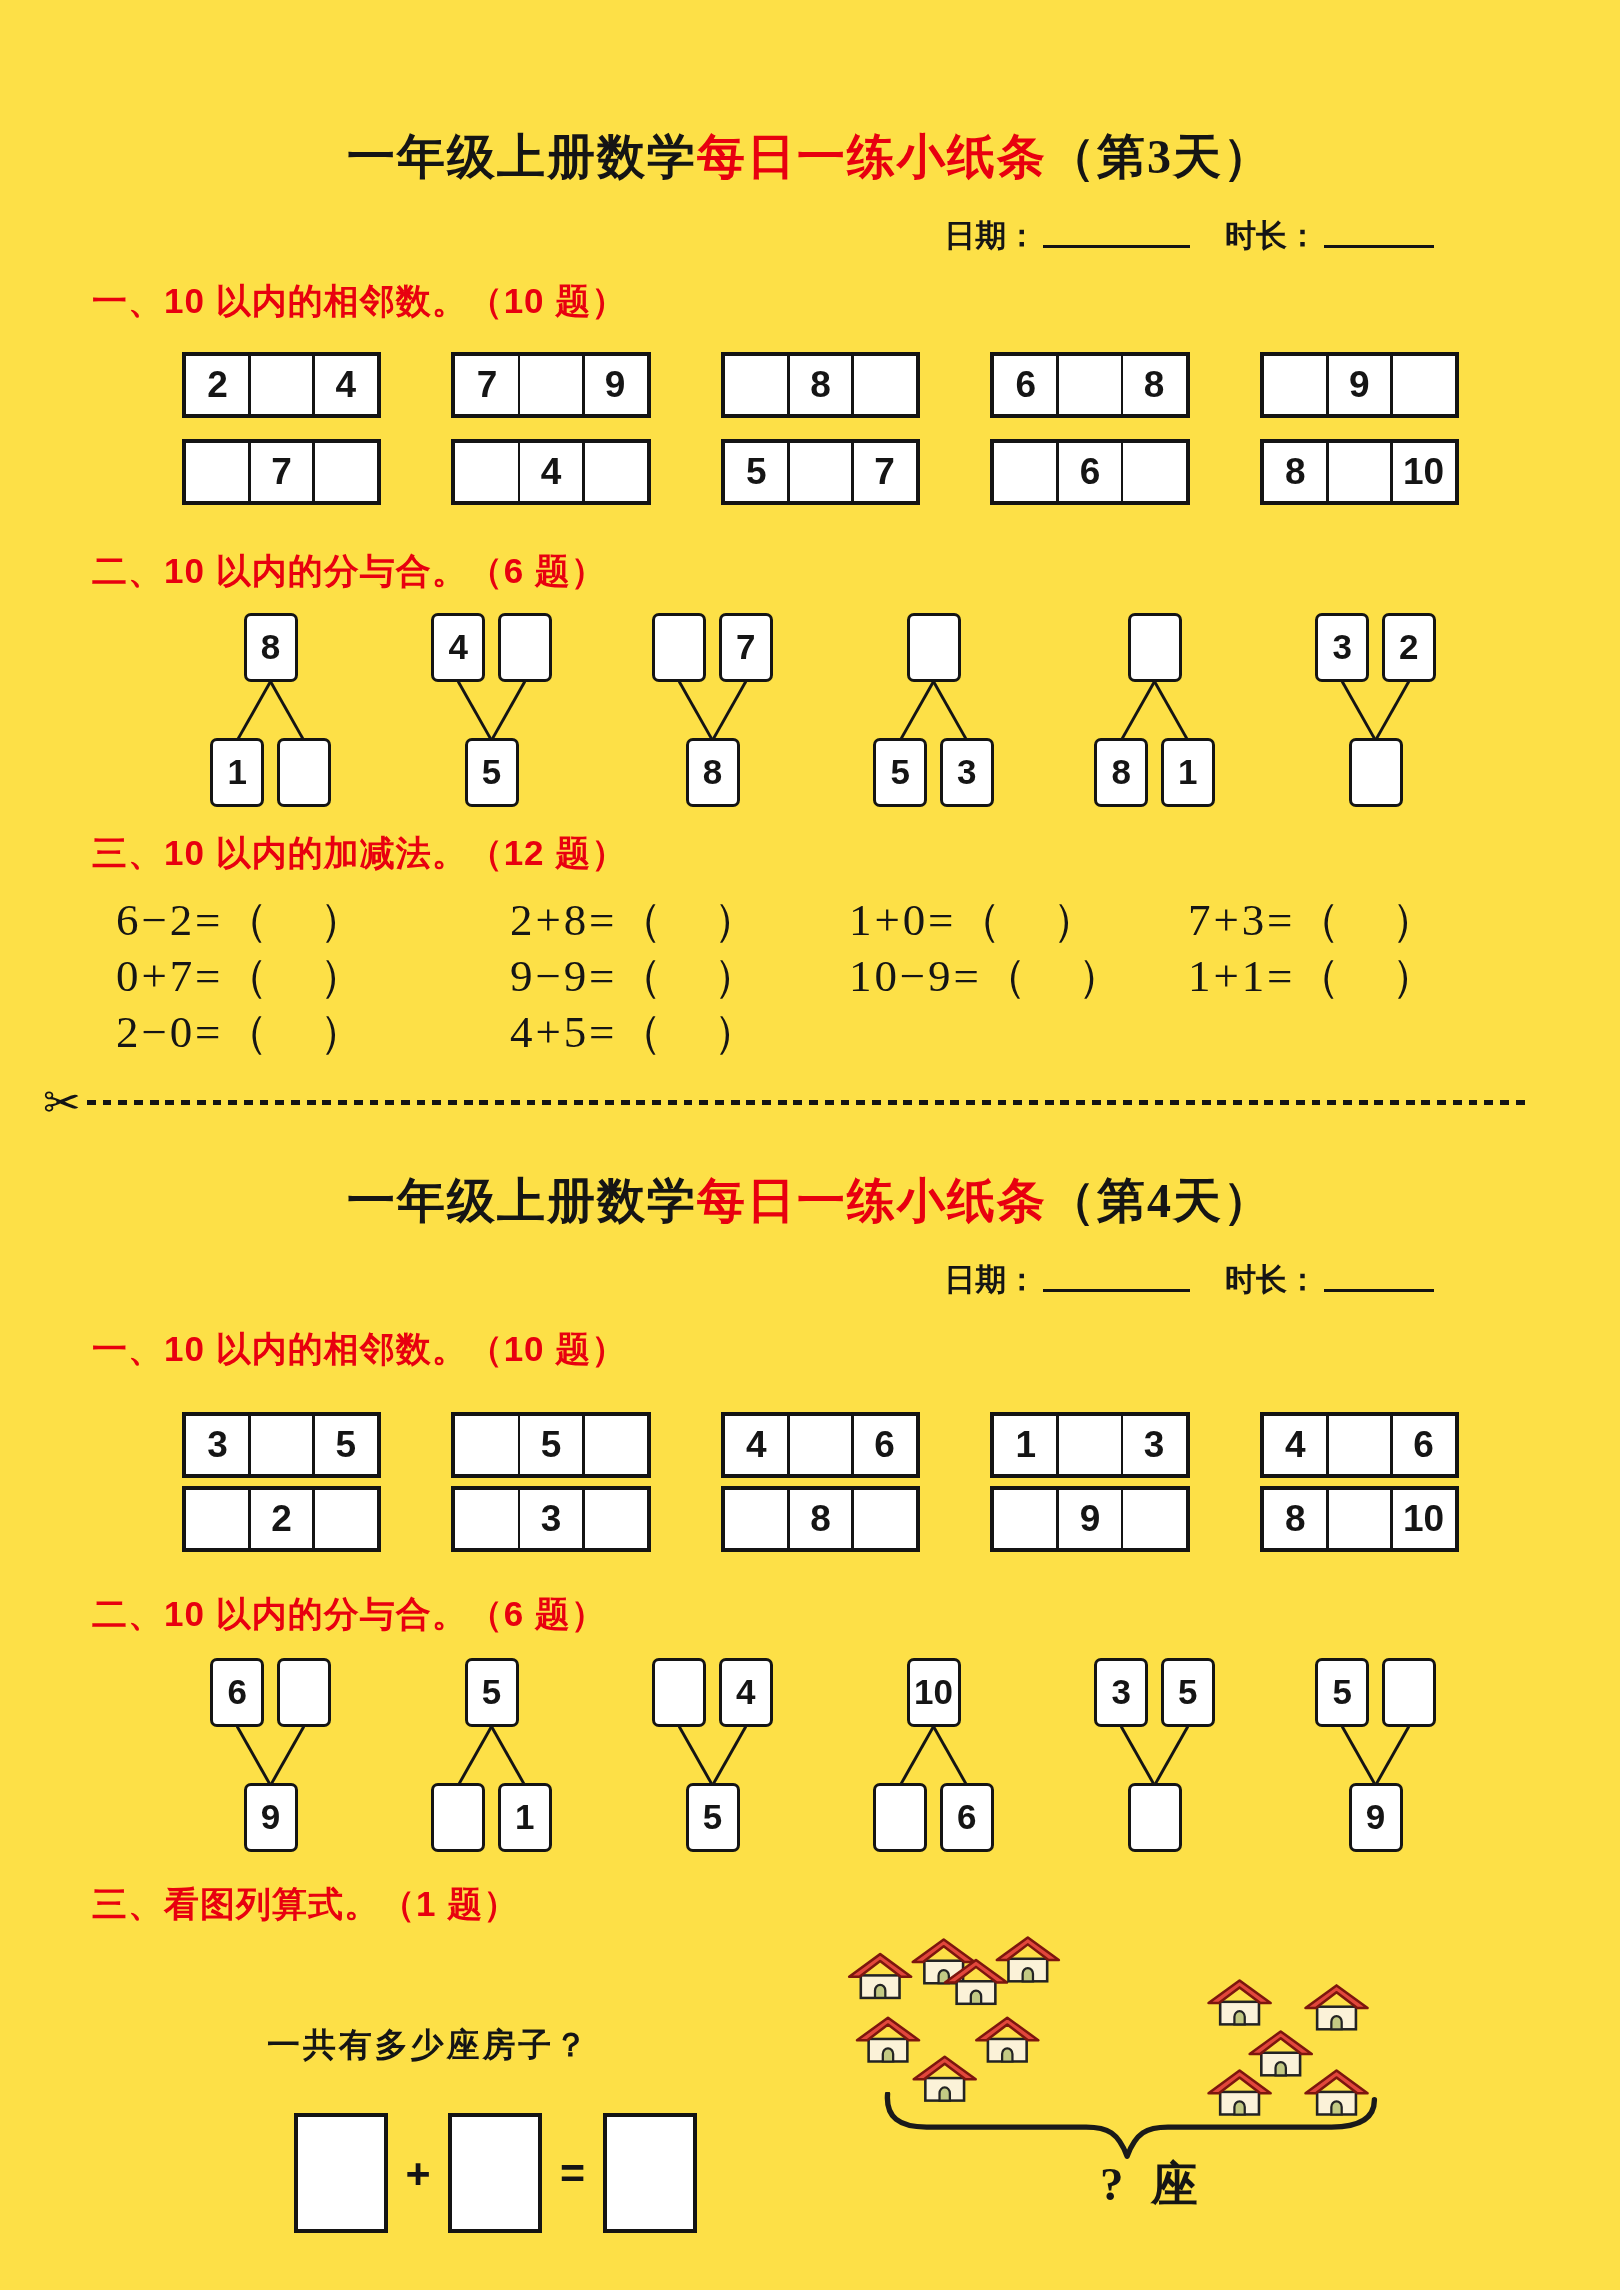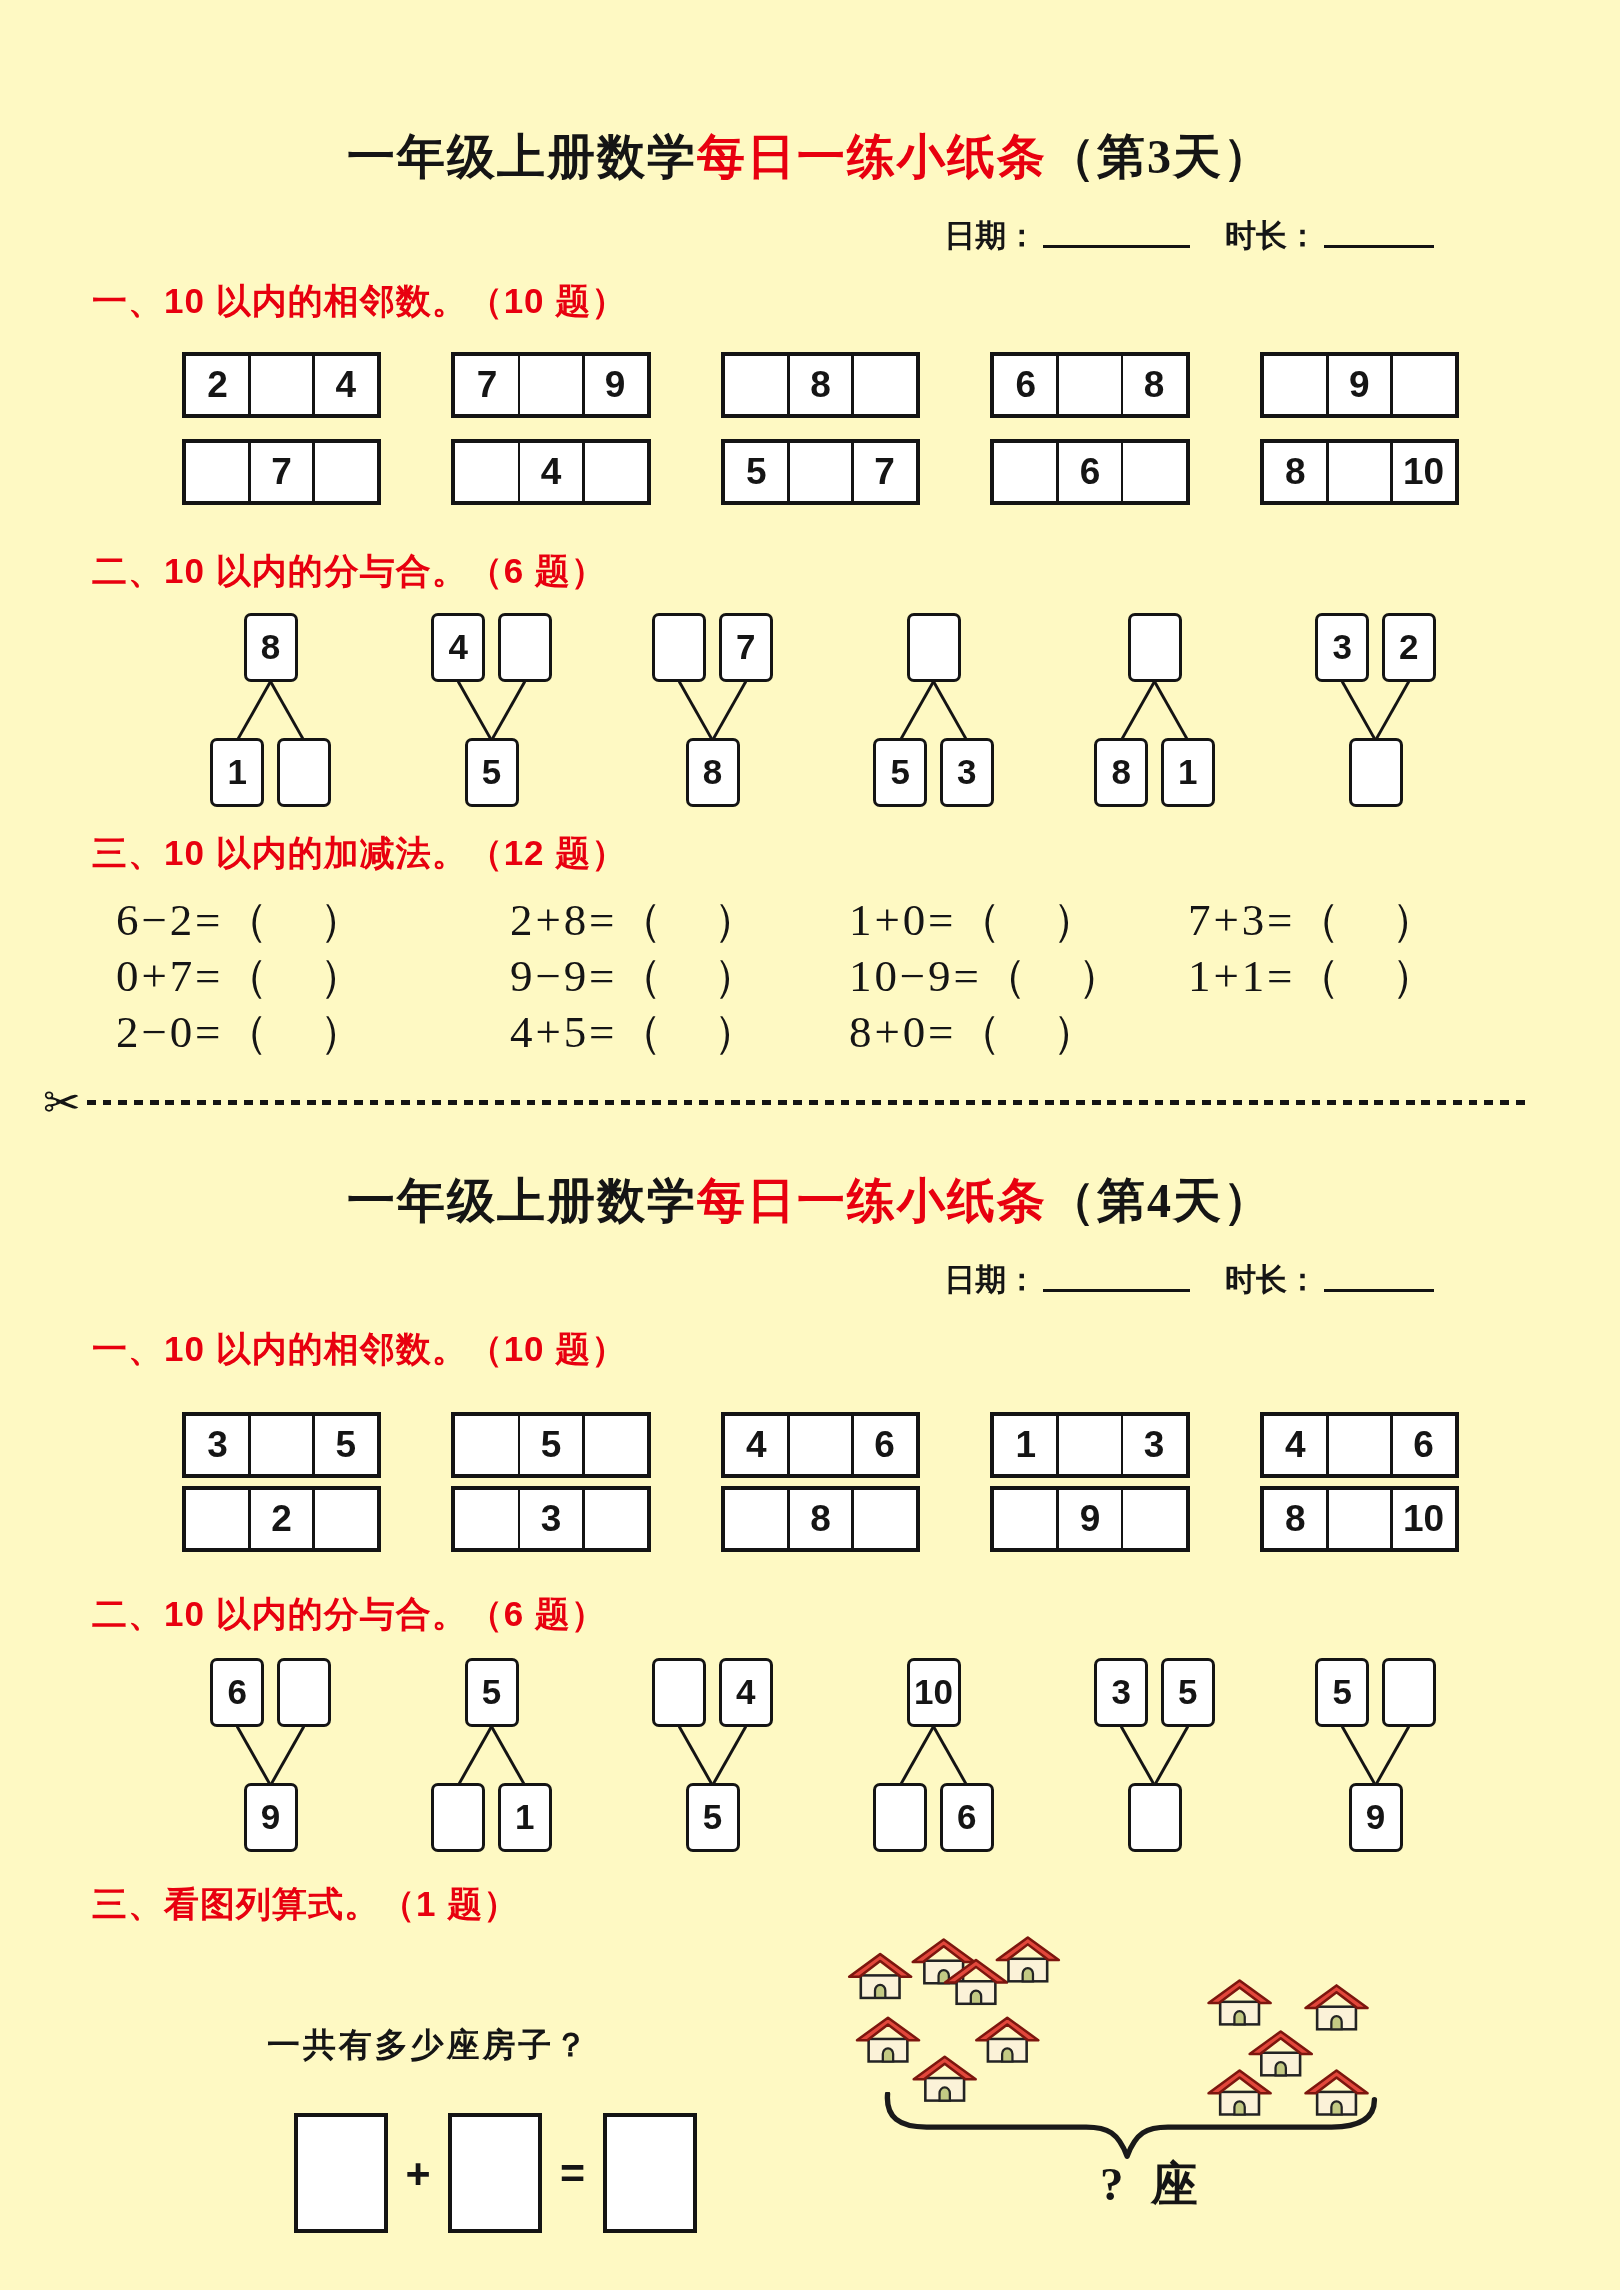--- a/index.html
+++ b/index.html
@@ -1,17 +1,17 @@
 <!DOCTYPE html>
 <html><head>
 <meta charset="utf-8">
 <style>
   *{box-sizing:border-box;margin:0;padding:0}
   body{margin:0;background:#888}
-  .page{position:relative;width:1620px;height:2291px;margin:0 auto;background:#fef9c3;overflow:hidden;
+  .page{position:relative;width:1620px;height:2291px;margin:0 auto;background:#fde047;overflow:hidden;
         font-family:"Liberation Sans","DejaVu Sans",sans-serif;color:#151515}
   .title{padding-top:125px;text-align:center;font-size:48px;font-weight:800;letter-spacing:2px;
          font-family:"Liberation Serif","DejaVu Serif",serif}
   .title--d4{padding-top:0;margin-top:43px}
   .red{color:#e8000f}
   .date-row{margin-top:25.5px;text-align:right;padding-right:186px;font-size:31px;font-weight:700;white-space:nowrap}
   .blank{display:inline-block;border-bottom:3.9px solid #141414;height:23.5px;vertical-align:-2px}
   .blank--date{width:147px;margin-left:5.9px}
   .blank--dur{width:110px;margin-left:5.9px}
   .dur-label{margin-left:35px}
@@ -218,21 +218,20 @@
         <div class="arith-item">6−2=（　）</div>
         <div class="arith-item">2+8=（　）</div>
         <div class="arith-item">1+0=（　）</div>
         <div class="arith-item">7+3=（　）</div>
         <div class="arith-item">0+7=（　）</div>
         <div class="arith-item">9−9=（　）</div>
         <div class="arith-item">10−9=（　）</div>
         <div class="arith-item">1+1=（　）</div>
         <div class="arith-item">2−0=（　）</div>
         <div class="arith-item">4+5=（　）</div>
-        <div class="arith-item">8+0=（　）</div>
       </div>
   </section>
 
   <div class="cutline">
     <span class="scissors">✂</span>
     <span class="dashes"></span>
   </div>
 
   <section>
     <h1 class="title title--d4"><span>一年级上册数学</span><span class="red" style="color: rgb(232, 0, 15);">每日一练小纸条</span><span>（第4天）</span></h1>

